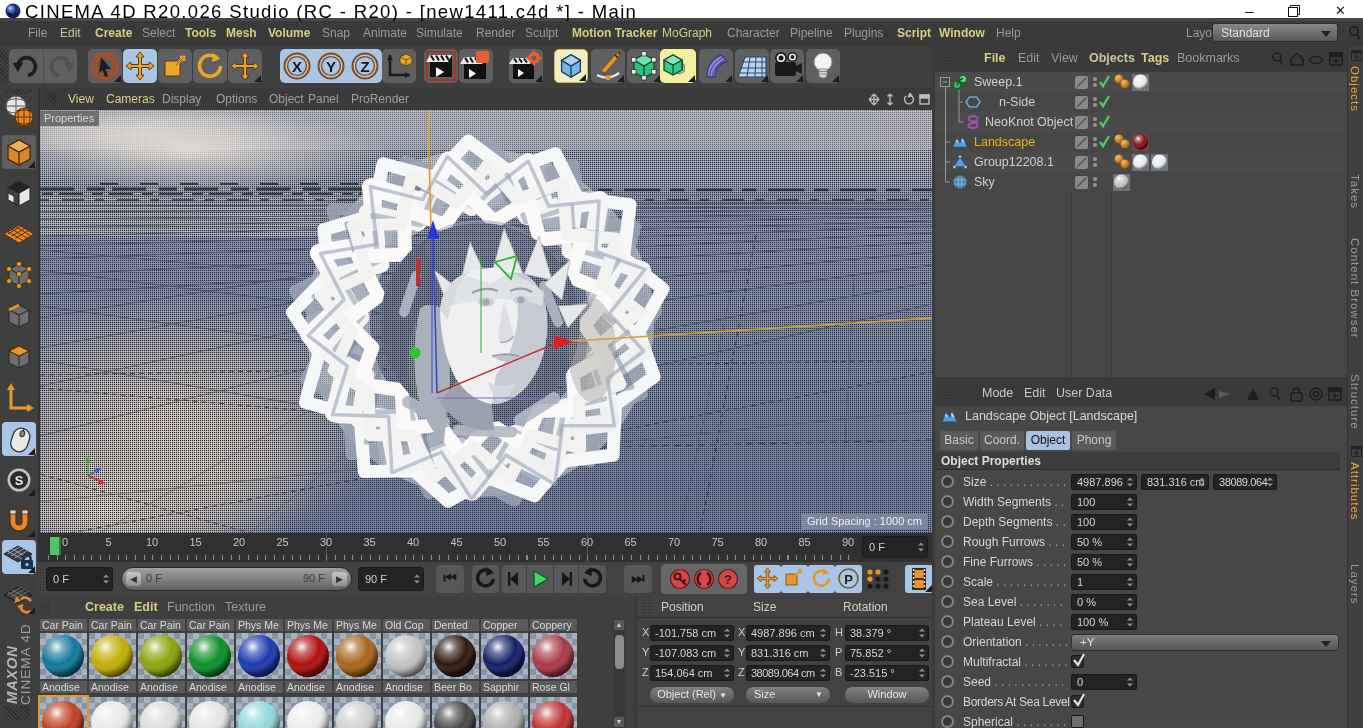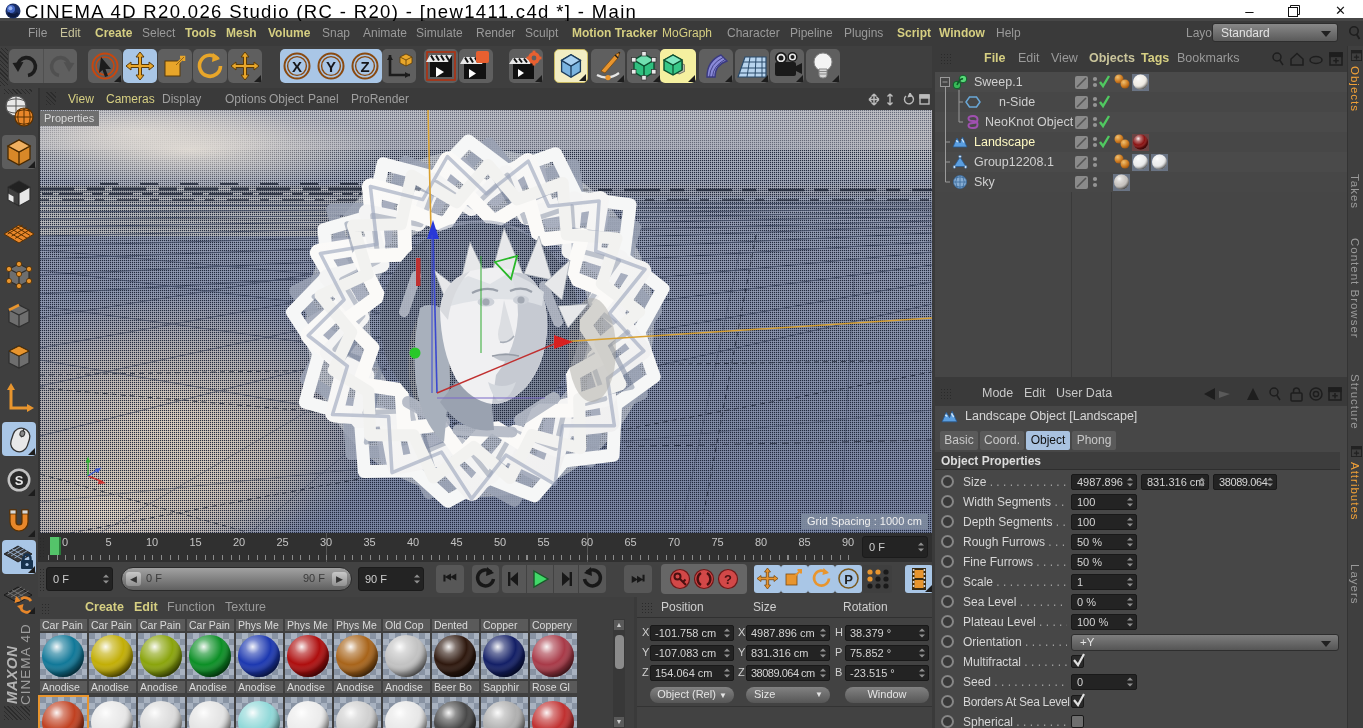--- a/index.html
+++ b/index.html
@@ -463,21 +463,21 @@
        font-size:15px;font-weight:bold;font-style:italic;color:#b4b4b4;letter-spacing:0.5px">MAXON</div>
   <div class="abs" style="left:18px;top:527px;height:90px;writing-mode:vertical-rl;transform:rotate(180deg);
        font-size:13.5px;color:#9e9e9e;letter-spacing:1px">CINEMA 4D</div>
   <div class="abs grip" style="left:4px;top:618px;width:26px;height:14px"></div>
 </div>
 <div class="abs" id="vpmenu">
   <div class="abs grip" style="left:8px;top:4px;width:10px;height:13px"></div>
   <div class="abs vmi y" style="left:30px">View</div>
   <div class="abs vmi y" style="left:68px">Cameras</div>
   <div class="abs vmi" style="left:124px">Display</div>
-  <div class="abs vmi" style="left:187px">Options</div>
+  <div class="abs vmi" style="left:178px">Options</div>
   <div class="abs vmi" style="left:231px">Object</div>
   <div class="abs vmi" style="left:270px">Panel</div>
   <div class="abs vmi" style="left:313px">ProRender</div>
   <svg class="abs" style="left:830px;top:5px" width="62" height="13" viewBox="0 0 62 13">
     <g stroke="#bcbcbc" stroke-width="1.4" fill="none">
       <path d="M6 1 v11 M1 6.5 h10 M6 1 l-2.5 2.5 M6 1 l2.5 2.5 M6 12 l-2.5 -2.5 M6 12 l2.5 -2.5 M1 6.5 l2.5 -2.5 M1 6.5 l2.5 2.5 M11 6.5 l-2.5 -2.5 M11 6.5 l-2.5 2.5"></path>
       <path d="M22 1 v11 M22 1 l-2.5 2.5 M22 1 l2.5 2.5 M22 12 l-2.5 -2.5 M22 12 l2.5 -2.5"></path>
       <path d="M38 3 a4.5 4.5 0 1 0 4 -1"></path>
       <path d="M42 0 l1.5 3 l-3 0.5 Z" fill="#bcbcbc"></path>
       <rect x="52" y="2" width="9" height="9"></rect>
@@ -1020,21 +1020,21 @@
     </svg>
     <div class="otext" style="left:64px;top:23px">n-Side</div>
     <svg class="abs" style="left:30px;top:42px" width="16" height="16" viewBox="0 0 16 16">
       <path d="M8 2 C14 2 14 9 8 9 C2 9 2 14 8 14 C14 14 14 7 8 7 C2 7 2 2 8 2" fill="none" stroke="#a050b0" stroke-width="2"></path>
     </svg>
     <div class="otext" style="left:50px;top:43px">NeoKnot Object</div>
     <svg class="abs" style="left:17px;top:62px" width="16" height="16" viewBox="0 0 16 16">
       <path d="M1 13 L5 4 L8 9 L10.5 3 L15 13 Z" fill="#5a9ee0" stroke="#2a5a90" stroke-width="0.8"></path>
       <path d="M4 6.5 L6 8 M9.8 5 L12 8.5" stroke="#cce4f8" stroke-width="1.4"></path>
     </svg>
-    <div class="otext" style="left:39px;top:63px;color:#fef9c3">Landscape</div>
+    <div class="otext" style="left:39px;top:63px;color:#eab308">Landscape</div>
     <svg class="abs" style="left:17px;top:82px" width="16" height="16" viewBox="0 0 16 16">
       <path d="M8 3 L14 12.5 L2 12.5 Z" fill="#5a9ee0" stroke="#2a5a90" stroke-width="0.8"></path>
       <circle cx="8" cy="2.6" r="1.4" fill="#d8e8f8" stroke="#2a5a90" stroke-width="0.6"></circle>
       <circle cx="2.4" cy="13" r="1.4" fill="#d8e8f8" stroke="#2a5a90" stroke-width="0.6"></circle>
       <circle cx="13.6" cy="13" r="1.4" fill="#d8e8f8" stroke="#2a5a90" stroke-width="0.6"></circle>
     </svg>
     <div class="otext" style="left:39px;top:83px">Group12208.1</div>
     <svg class="abs" style="left:17px;top:102px" width="16" height="16" viewBox="0 0 16 16">
       <circle cx="8" cy="8" r="6.5" fill="#88aed4" stroke="#3a6a9a" stroke-width="0.8"></circle>
       <path d="M1.5 8 H14.5 M8 1.5 V14.5 M3 4 a9 6 0 0 1 10 0 M3 12 a9 6 0 0 0 10 0 M5.2 2.2 a6 9.5 0 0 0 0 11.6 M10.8 2.2 a6 9.5 0 0 1 0 11.6" fill="none" stroke="#3a6a9a" stroke-width="0.8"></path>

